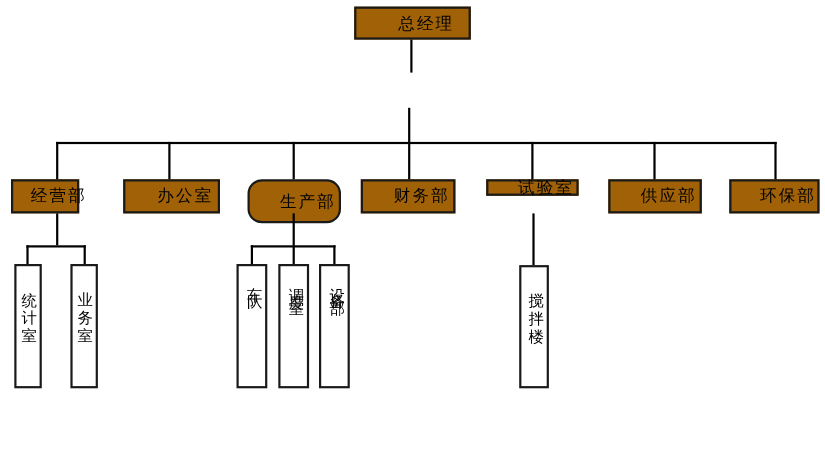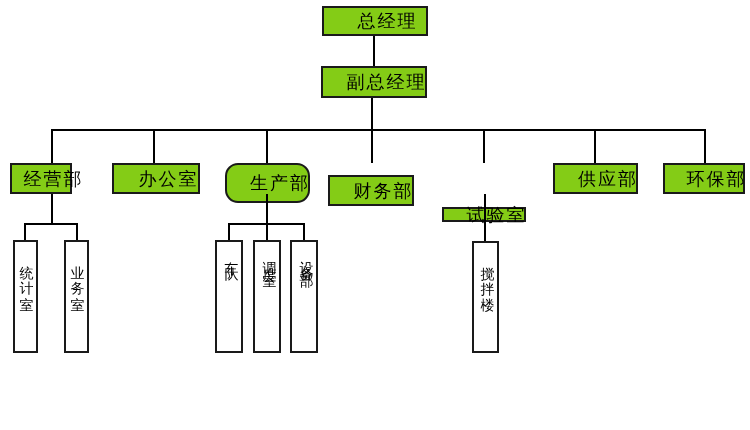--- a/index.html
+++ b/index.html
@@ -14,25 +14,25 @@
     width: 750px;
     height: 430px;
     background: #ffffff;
     overflow: hidden;
   }
   
   .hbox {
     position: absolute;
     box-sizing: border-box;
     border: 2px solid #1a1a1a;
-    background: #84cc16;
+    background: #a16207;
     display: flex;
     align-items: center;
     justify-content: center;
-    font-size: 18px;
+    font-size: 15px;
     letter-spacing: 2px;
     white-space: nowrap;
     text-indent: 2px; 
     padding-left: 23px;
   }
   
   .vbox {
     position: absolute;
     box-sizing: border-box;
     border: 2px solid #1a1a1a;
@@ -53,27 +53,26 @@
   .ln.v { width: 2px; }
   .ln.h { height: 2px; }
 </style>
 </head>
 <body>
 
 <div class="canvas">
 
   <div class="hbox" style="left:322px; top:6px; width:106px; height:30px;">总经理</div>
 
-  <div class="hbox" style="left:321px; top:66px; width:106px; height:32px;">副总经理</div>
 
   <div class="hbox" style="left:10px;  top:163px; width:62px; height:31px;">经营部</div>
   <div class="hbox" style="left:112px; top:163px; width:88px; height:31px;">办公室</div>
   <div class="hbox" style="left:225px; top:163px; width:85px; height:40px;border-radius:13px;">生产部</div>
-  <div class="hbox" style="left:328px; top:163px; width:86px; height:31px;margin-top:12px;">财务部</div>
-  <div class="hbox" style="left:442px; top:163px; width:84px; height:15px;margin-top:44px;">试验室</div>
+  <div class="hbox" style="left:328px; top:163px; width:86px; height:31px;">财务部</div>
+  <div class="hbox" style="left:442px; top:163px; width:84px; height:15px;">试验室</div>
   <div class="hbox" style="left:663px; top:163px; width:82px; height:31px;">环保部</div>
   <div class="hbox" style="left:553px; top:163px; width:85px; height:31px;">供应部</div>
 
   <div class="vbox spread" style="left:13px;  top:240px; width:25px; height:113px;">统计室</div>
   <div class="vbox spread" style="left:64px;  top:240px; width:25px; height:113px;">业务室</div>
 
   <div class="vbox tight" style="left:215px; top:240px; width:28px; height:113px;">车队</div>
   <div class="vbox tight" style="left:253px; top:240px; width:28px; height:113px;">调度室</div>
   <div class="vbox tight" style="left:290px; top:240px; width:28px; height:113px;">设备部</div>
 

